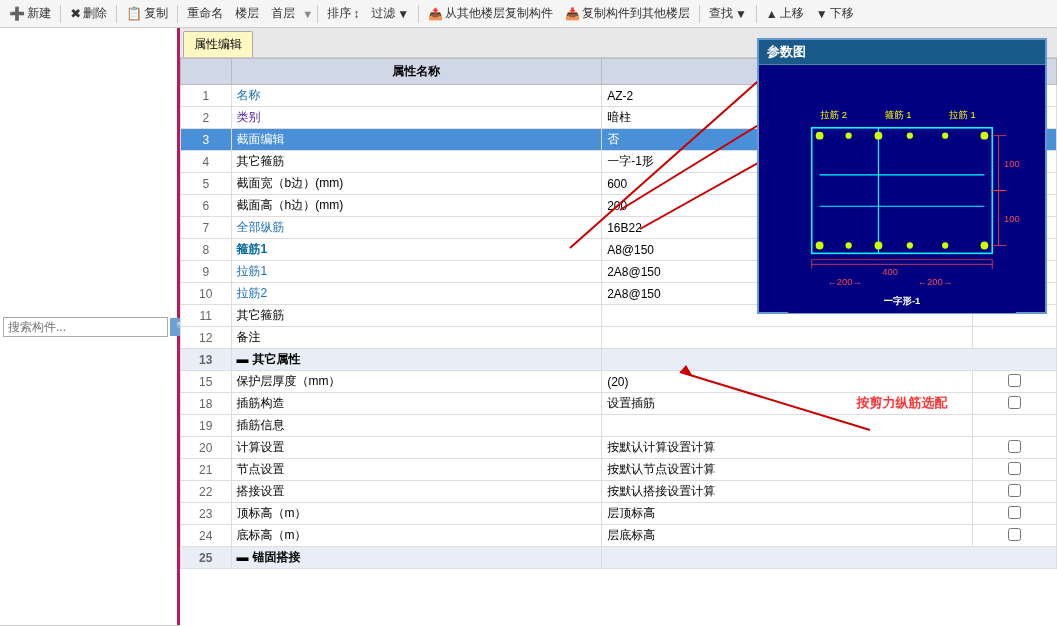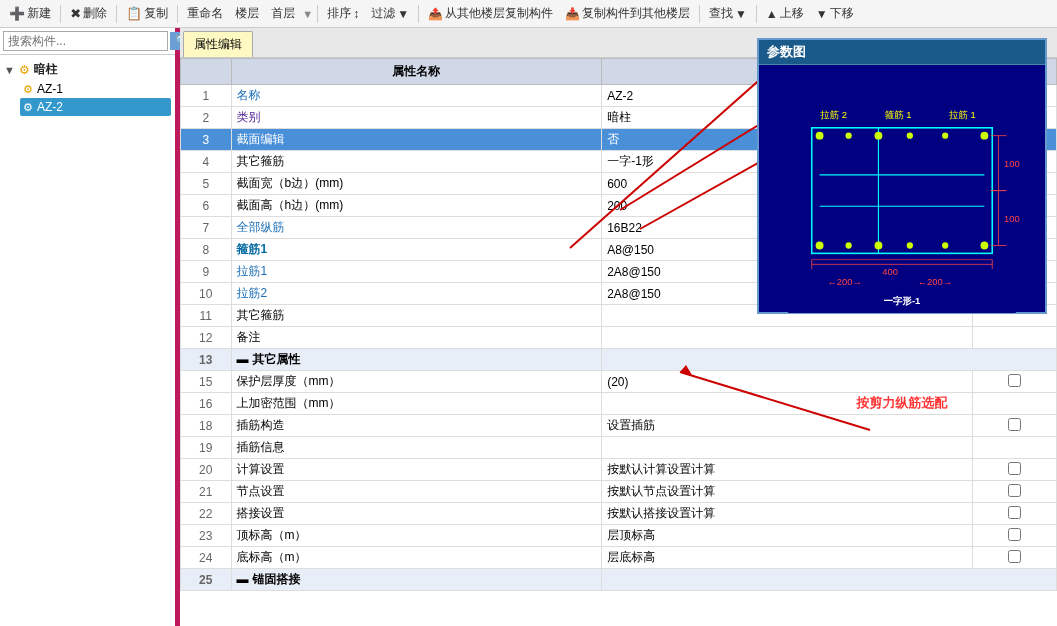--- a/index.html
+++ b/index.html
@@ -14,21 +14,21 @@
       display: flex; align-items: center; gap: 2px; padding: 2px 5px;
       background: none; border: none; cursor: pointer; font-size: 12px; color: #333;
     }
     .toolbar-sep { width: 1px; height: 18px; background: #ccc; margin: 0 2px; }
     .toolbar-btn .icon { font-size: 13px; }
 
     
     #main { display: flex; height: calc(626px - 28px); }
 
     
-    #left-panel { width: 180px; background: #fff; border-right: 5px solid #be185d; display: flex; flex-direction: column; }
+    #left-panel { width: 180px; background: #fff; border-right: 3px solid #be185d; display: flex; flex-direction: row; }
     #search-bar { display: flex; align-items: center; border-bottom: 1px solid #ccc; padding: 3px; }
     #search-input { flex: 1; border: 1px solid #aaa; padding: 2px 4px; font-size: 12px; outline: none; }
     #search-btn { background: #6a9fd8; border: none; color: #fff; padding: 2px 5px; cursor: pointer; font-size: 11px; margin-left: 2px; }
     #tree-panel { flex: 1; overflow-y: auto; padding: 4px; }
     .tree-root { display: flex; align-items: center; gap: 4px; padding: 2px 0; cursor: pointer; }
     .tree-root .icon { font-size: 11px; color: #555; }
     .tree-root .label { font-size: 12px; font-weight: bold; color: #222; }
     .tree-children { margin-left: 16px; }
     .tree-item { display: flex; align-items: center; gap: 4px; padding: 2px 3px; cursor: pointer; border-radius: 2px; }
     .tree-item.selected { background: #3399cc; color: #fff; }
@@ -268,26 +268,20 @@
               <td><span style="margin-right:4px;">▬</span><span>其它属性</span></td>
               <td colspan="2"></td>
             </tr>
             <tr>
               <td class="row-num">15</td>
               <td>保护层厚度（mm）</td>
               <td>(20)</td>
               <td class="checkbox-cell"><input type="checkbox" style=""></td>
             </tr>
             <tr>
-              <td class="row-num">16</td>
-              <td>上加密范围（mm）</td>
-              <td></td>
-              <td class="checkbox-cell"></td>
-            </tr>
-            <tr>
               <td class="row-num">18</td>
               <td>插筋构造</td>
               <td>设置插筋</td>
               <td class="checkbox-cell"><input type="checkbox" style=""></td>
             </tr>
             <tr>
               <td class="row-num">19</td>
               <td>插筋信息</td>
               <td></td>
               <td class="checkbox-cell"></td>

